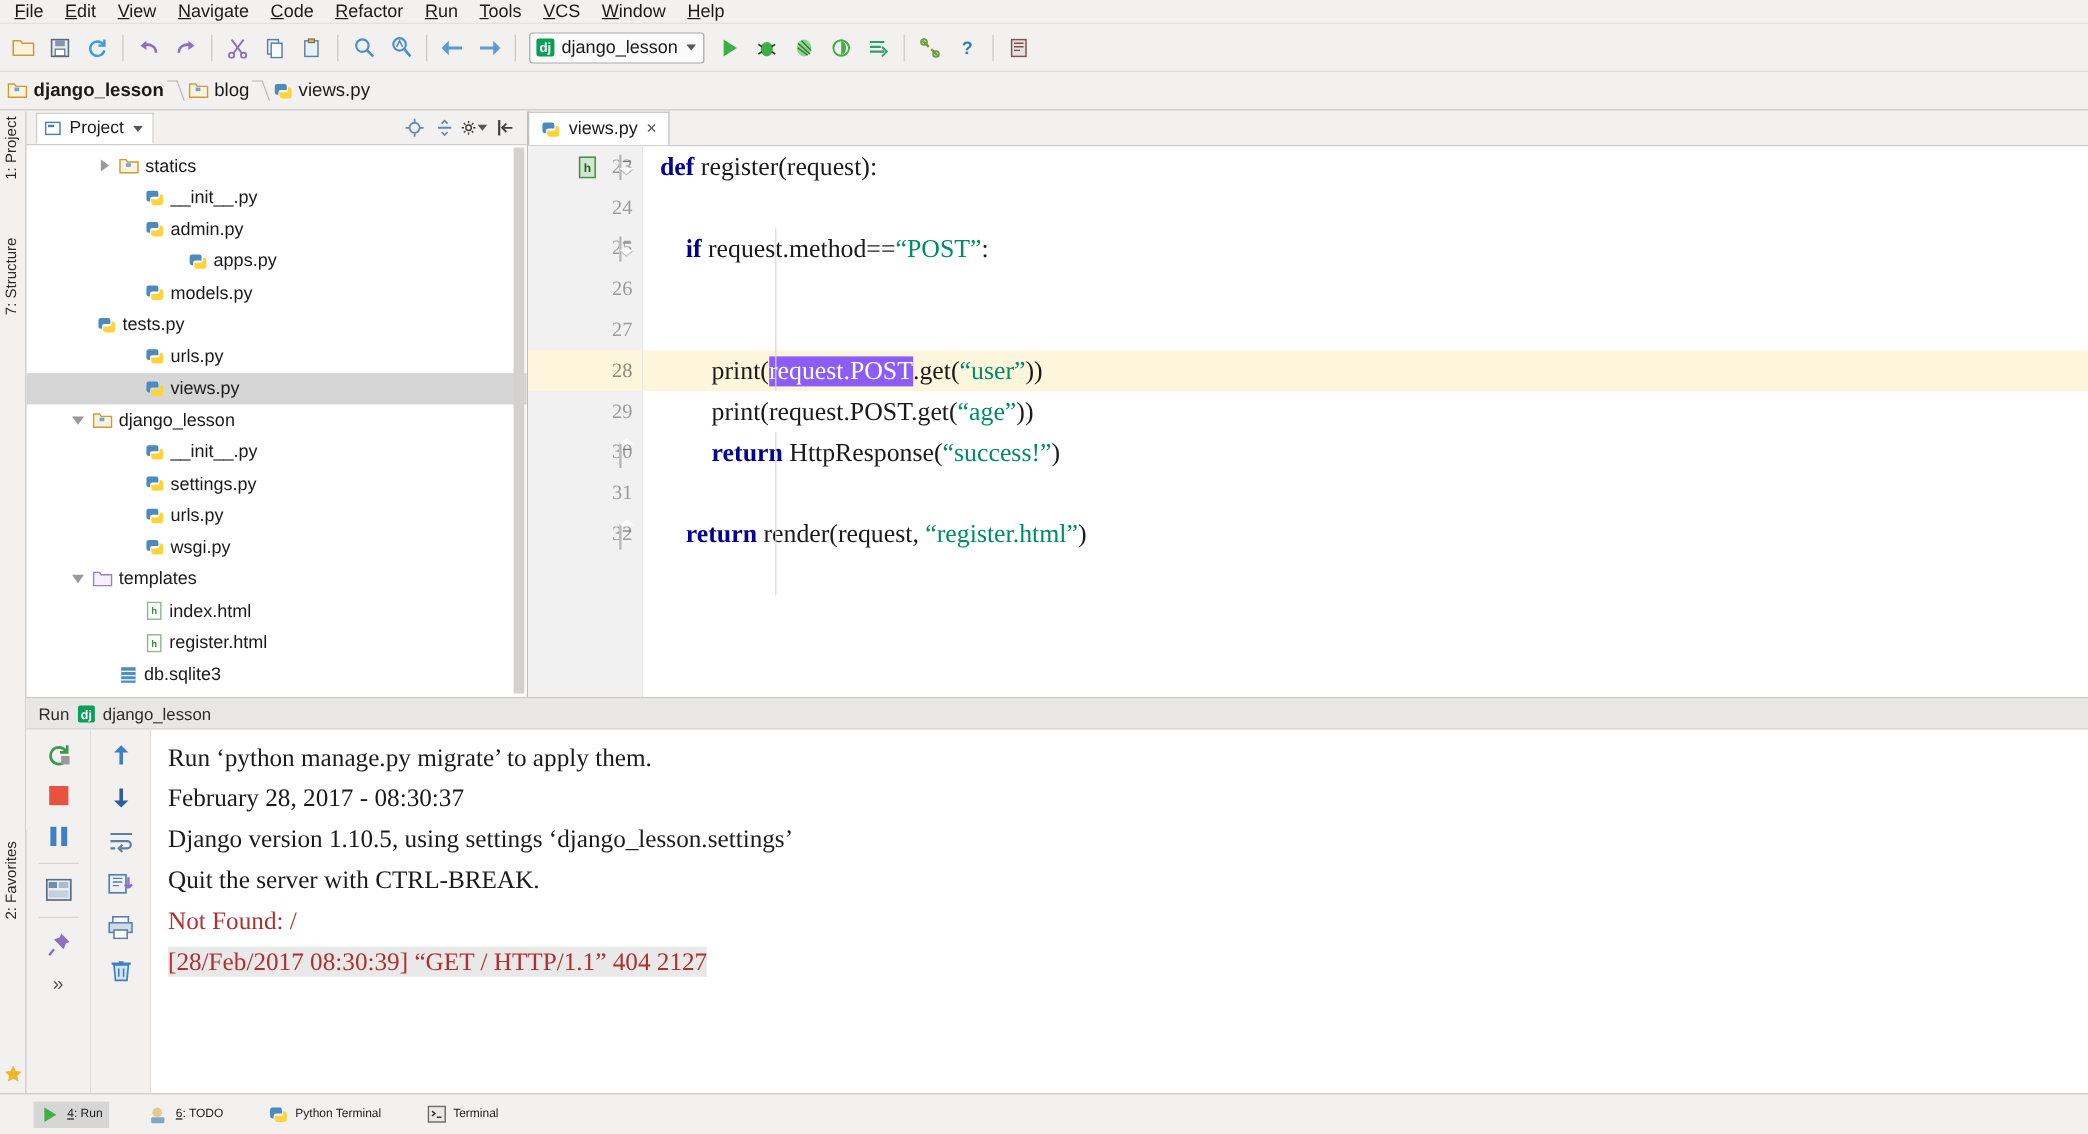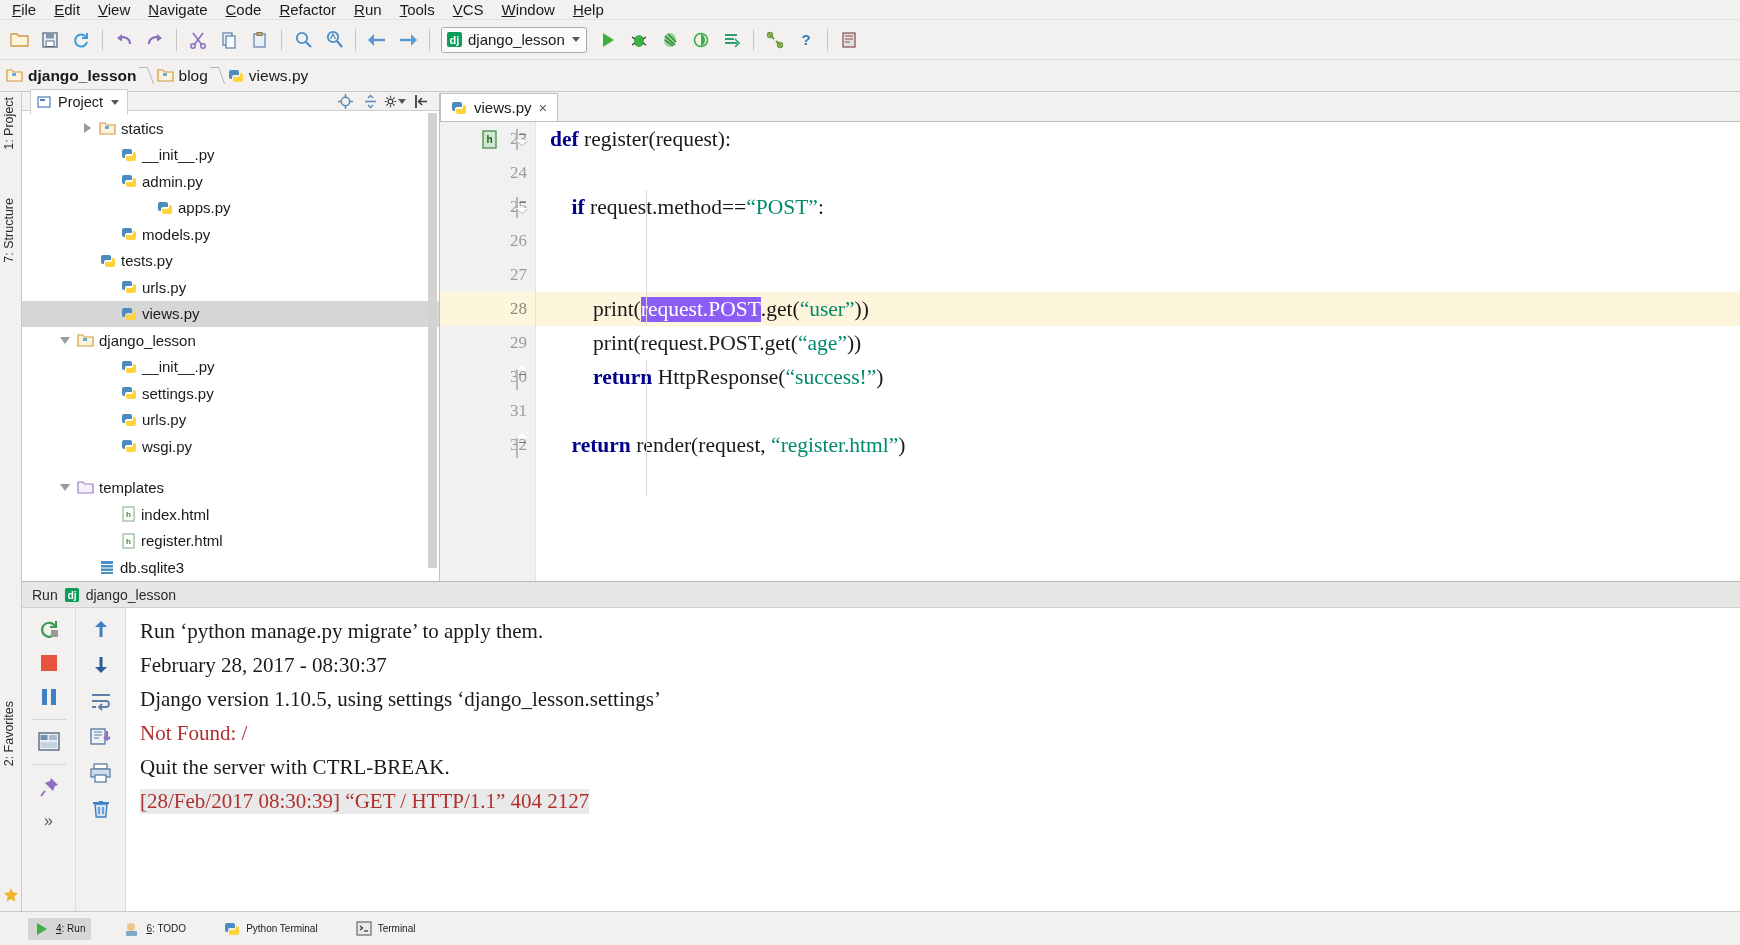--- a/index.html
+++ b/index.html
@@ -76,21 +76,21 @@
     display: flex; align-items: center; gap: 4px;
   }
   .rail-v { writing-mode: vertical-rl; text-orientation: mixed; transform: rotate(180deg); }
 
   
   .project-panel {
     width: 418px; background: #ffffff; display: flex; flex-direction: column;
     border-right: 1px solid #c0bfbe; flex: 0 0 418px;
   }
   .panel-head {
-    height: 18px; background: #f2f1f0; display: flex; align-items: center;
+    height: 28px; background: #f2f1f0; display: flex; align-items: center;
     border-bottom: 1px solid #cfcecd; padding-left: 8px; gap: 6px; justify-content: flex-end;
   }
   .panel-head-title { font-size: 14.5px; color: #1a1a1a; }
   .panel-head-tab {
     display: flex; align-items: center; gap: 6px; height: 26px;
     padding: 0 8px 0 6px; background: #ffffff;
     border: 1px solid #cfcecd; border-bottom: 1px solid #fff; margin-bottom: -1px;
   }
   .panel-head-actions { margin-left: auto; display: flex; align-items: center; gap: 3px; padding-right: 8px; }
   .pa-btn { width: 22px; height: 22px; display: flex; align-items: center; justify-content: center; }
@@ -488,21 +488,21 @@
             <span>apps.py</span>
           </div>
           <div class="tree-row" style="padding-left: 80px;">
             <span class="tw"></span>
             <span class="ico"><svg width="16" height="16" viewBox="0 0 16 16">
                 <path d="M4 2h5a2 2 0 0 1 2 2v3H6a2 2 0 0 0-2 2v2H3a2 2 0 0 1-2-2V4a2 2 0 0 1 2-2z" fill="#4b8bbe"></path>
                 <path d="M12 14H7a2 2 0 0 1-2-2v-3h5a2 2 0 0 0 2-2V5h1a2 2 0 0 1 2 2v5a2 2 0 0 1-2 2z" fill="#ffd43b"></path>
               </svg></span>
             <span>models.py</span>
           </div>
-          <div class="tree-row" style="padding-left: 59px;">
+          <div class="tree-row" style="padding-left: 40px;">
             <span class="tw"></span>
             <span class="ico"><svg width="16" height="16" viewBox="0 0 16 16">
                 <path d="M4 2h5a2 2 0 0 1 2 2v3H6a2 2 0 0 0-2 2v2H3a2 2 0 0 1-2-2V4a2 2 0 0 1 2-2z" fill="#4b8bbe"></path>
                 <path d="M12 14H7a2 2 0 0 1-2-2v-3h5a2 2 0 0 0 2-2V5h1a2 2 0 0 1 2 2v5a2 2 0 0 1-2 2z" fill="#ffd43b"></path>
               </svg></span>
             <span>tests.py</span>
           </div>
           <div class="tree-row" style="padding-left: 80px;">
             <span class="tw"></span>
             <span class="ico"><svg width="16" height="16" viewBox="0 0 16 16">
@@ -554,21 +554,21 @@
             <span>urls.py</span>
           </div>
           <div class="tree-row" style="padding-left: 80px;">
             <span class="tw"></span>
             <span class="ico"><svg width="16" height="16" viewBox="0 0 16 16">
                 <path d="M4 2h5a2 2 0 0 1 2 2v3H6a2 2 0 0 0-2 2v2H3a2 2 0 0 1-2-2V4a2 2 0 0 1 2-2z" fill="#4b8bbe"></path>
                 <path d="M12 14H7a2 2 0 0 1-2-2v-3h5a2 2 0 0 0 2-2V5h1a2 2 0 0 1 2 2v5a2 2 0 0 1-2 2z" fill="#ffd43b"></path>
               </svg></span>
             <span>wsgi.py</span>
           </div>
-          <div class="tree-row" style="padding-left: 36px; margin-top: 15px;">
+          <div class="tree-row" style="padding-left: 36px;">
             <span class="tw">
               <span class="tri-d"></span>
             </span>
             <span class="ico"><svg width="17" height="15" viewBox="0 0 17 15">
                 <path d="M1 2h5l1.4 2H16v9H1z" fill="#f6f0fa" stroke="#9b7fc4" stroke-width="1.2"></path>
               </svg></span>
             <span>templates</span>
           </div>
           <div class="tree-row" style="padding-left: 80px;">
             <span class="tw"></span>
@@ -758,22 +758,22 @@
               <path d="M2 4h16" stroke="#3f7fc4" stroke-width="2"></path>
               <path d="M8 2h4v2H8z" fill="#3f7fc4"></path>
               <path d="M8 8v7M12 8v7" stroke="#3f7fc4" stroke-width="1.3"></path>
             </svg>
         </div>
       </div>
       <div class="console" id="console">
           <div class="c-line"><span>Run ‘python manage.py migrate’ to apply them.</span></div>
           <div class="c-line"><span>February 28, 2017 - 08:30:37</span></div>
           <div class="c-line"><span>Django version 1.10.5, using settings ‘django_lesson.settings’</span></div>
+          <div class="c-line"><span>Quit the server with CTRL-BREAK.</span></div>
           <div class="c-line"><span class="c-red">Not Found: /</span></div>
-          <div class="c-line"><span>Quit the server with CTRL-BREAK.</span></div>
           <div class="c-line"><span class="c-red c-hl">[28/Feb/2017 08:30:39] “GET / HTTP/1.1” 404 2127</span></div>
         </div>
     </div>
   </div>
 
   <div style="position:absolute; left:0; bottom:34px; width:22px; height:220px; background:#f2f1f0; border-right:1px solid #c9c8c7;">
     <div class="rail-label" style="top:10px; left:2px;">
       <span class="rail-v">2: Favorites</span>
     </div>
     <svg width="16" height="16" viewBox="0 0 16 16" style="position:absolute; bottom:8px; left:3px;">

